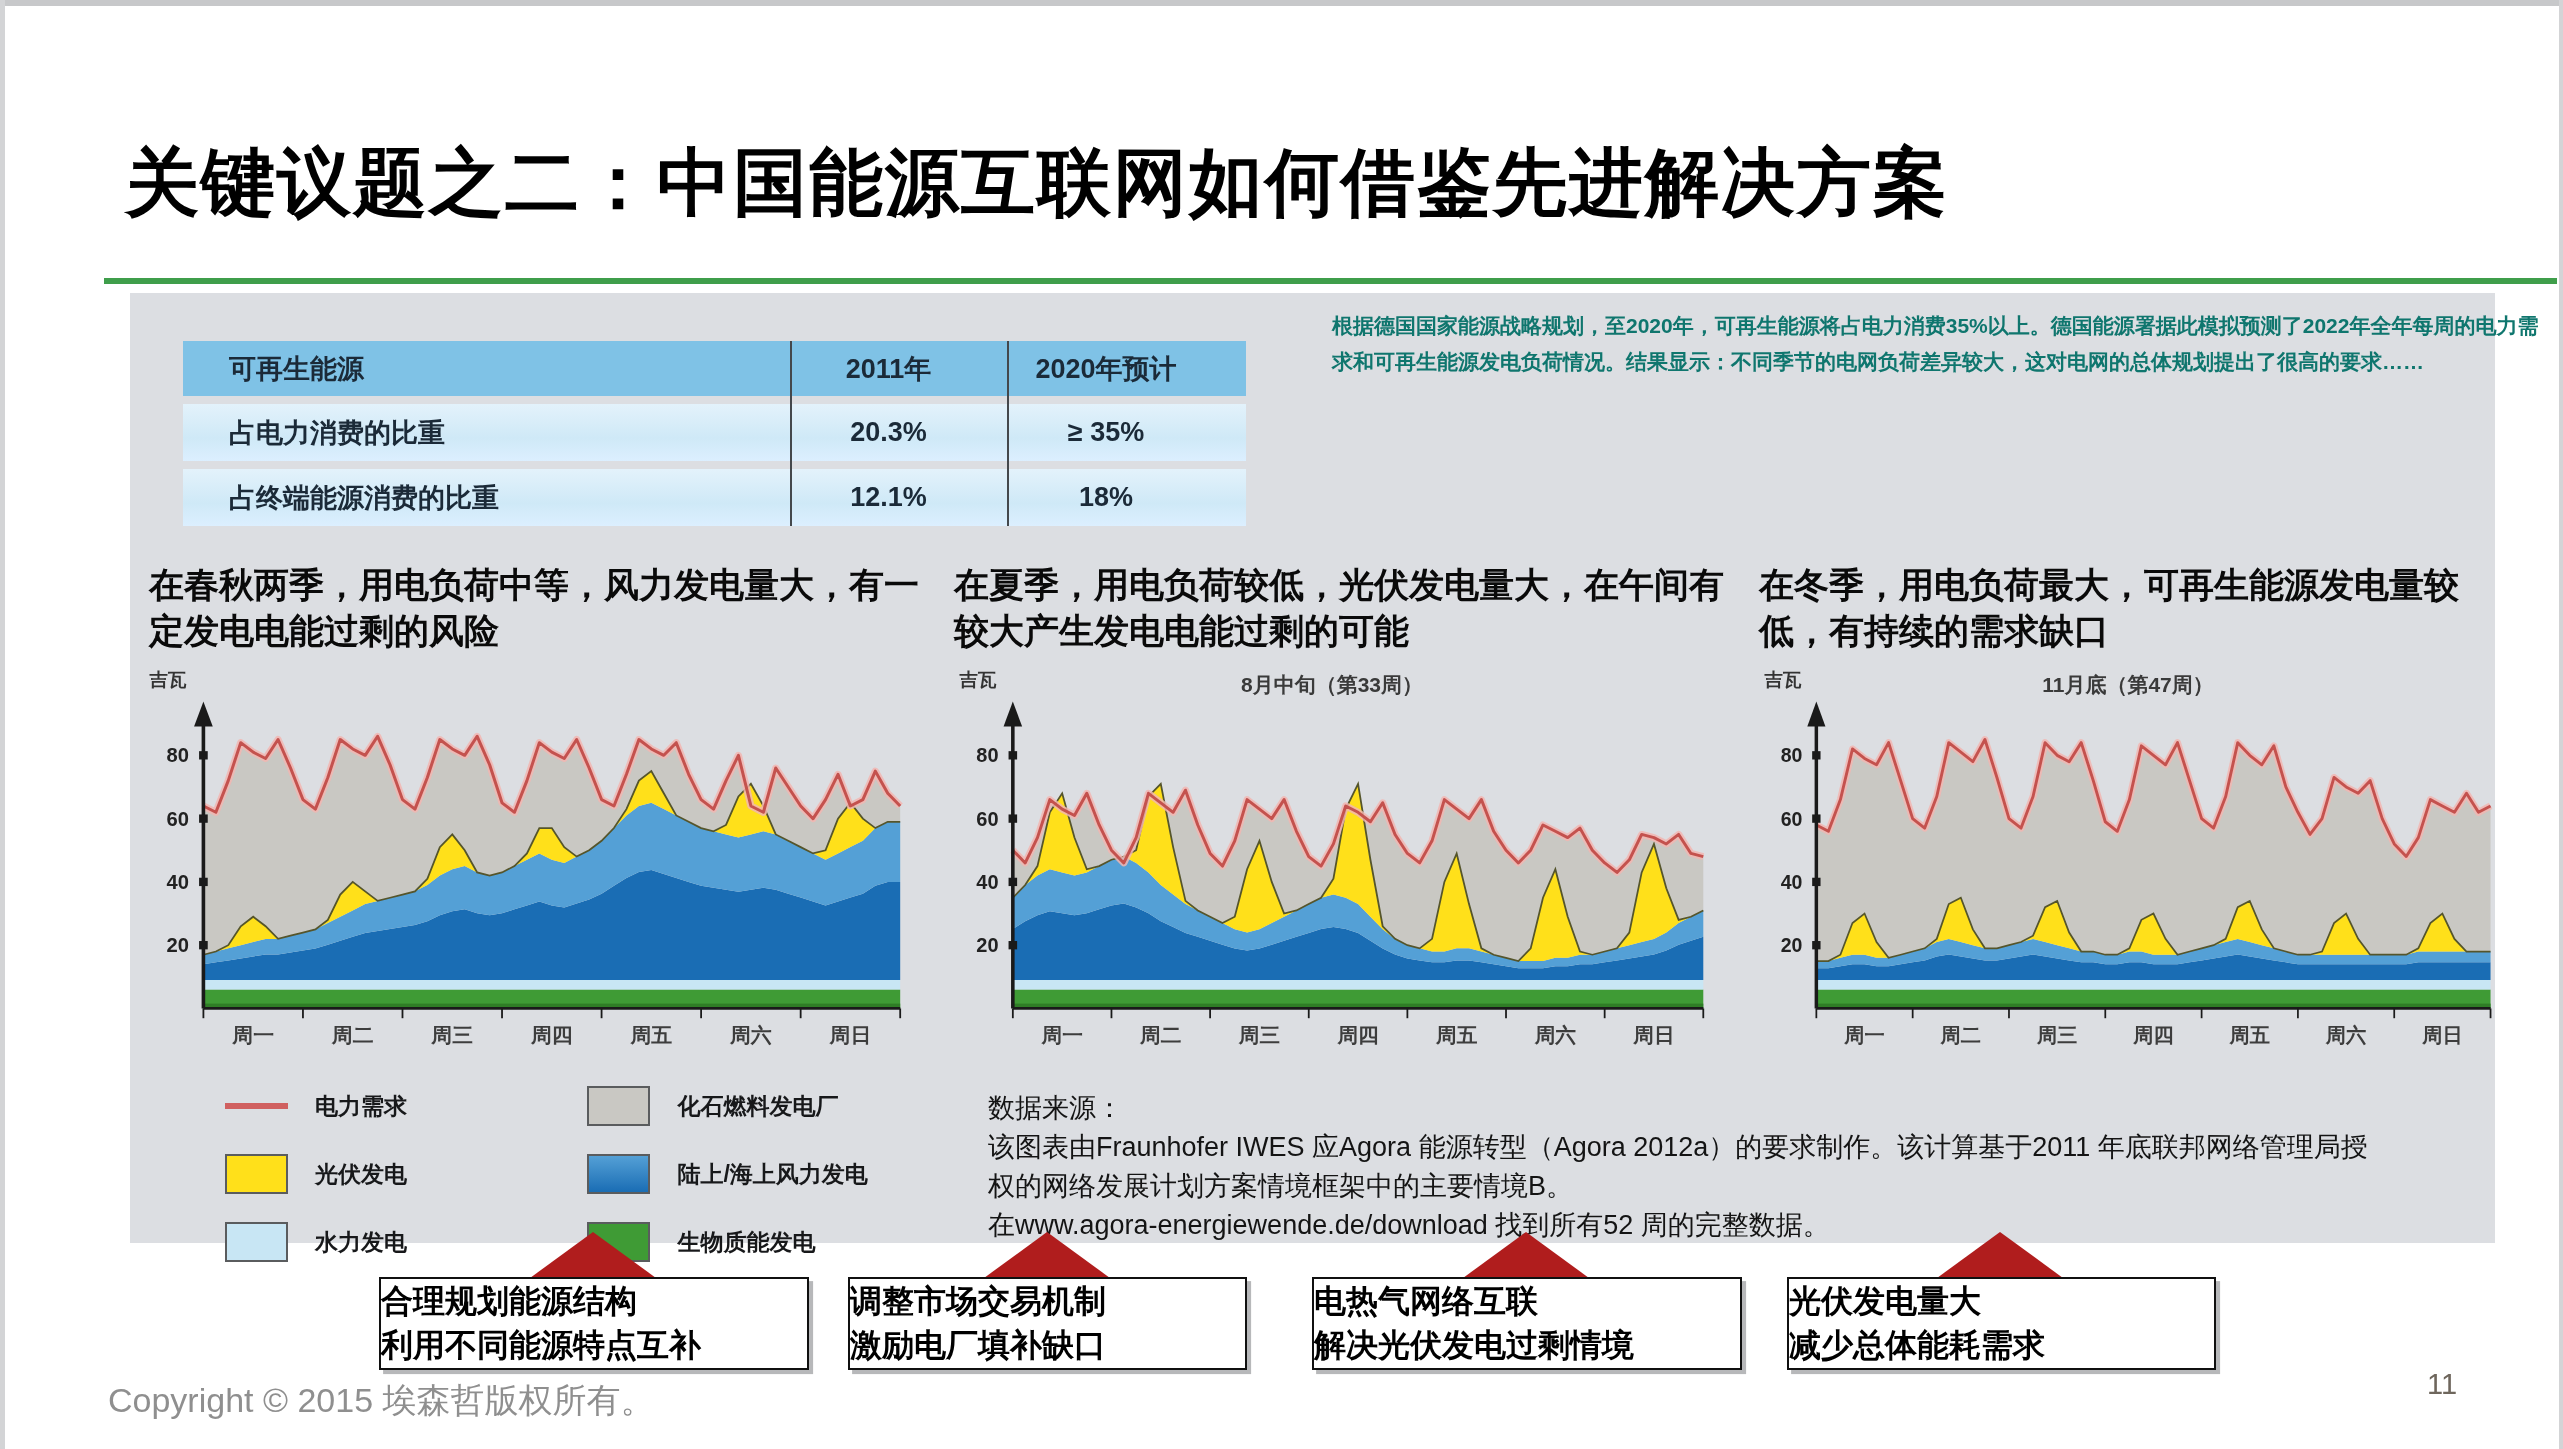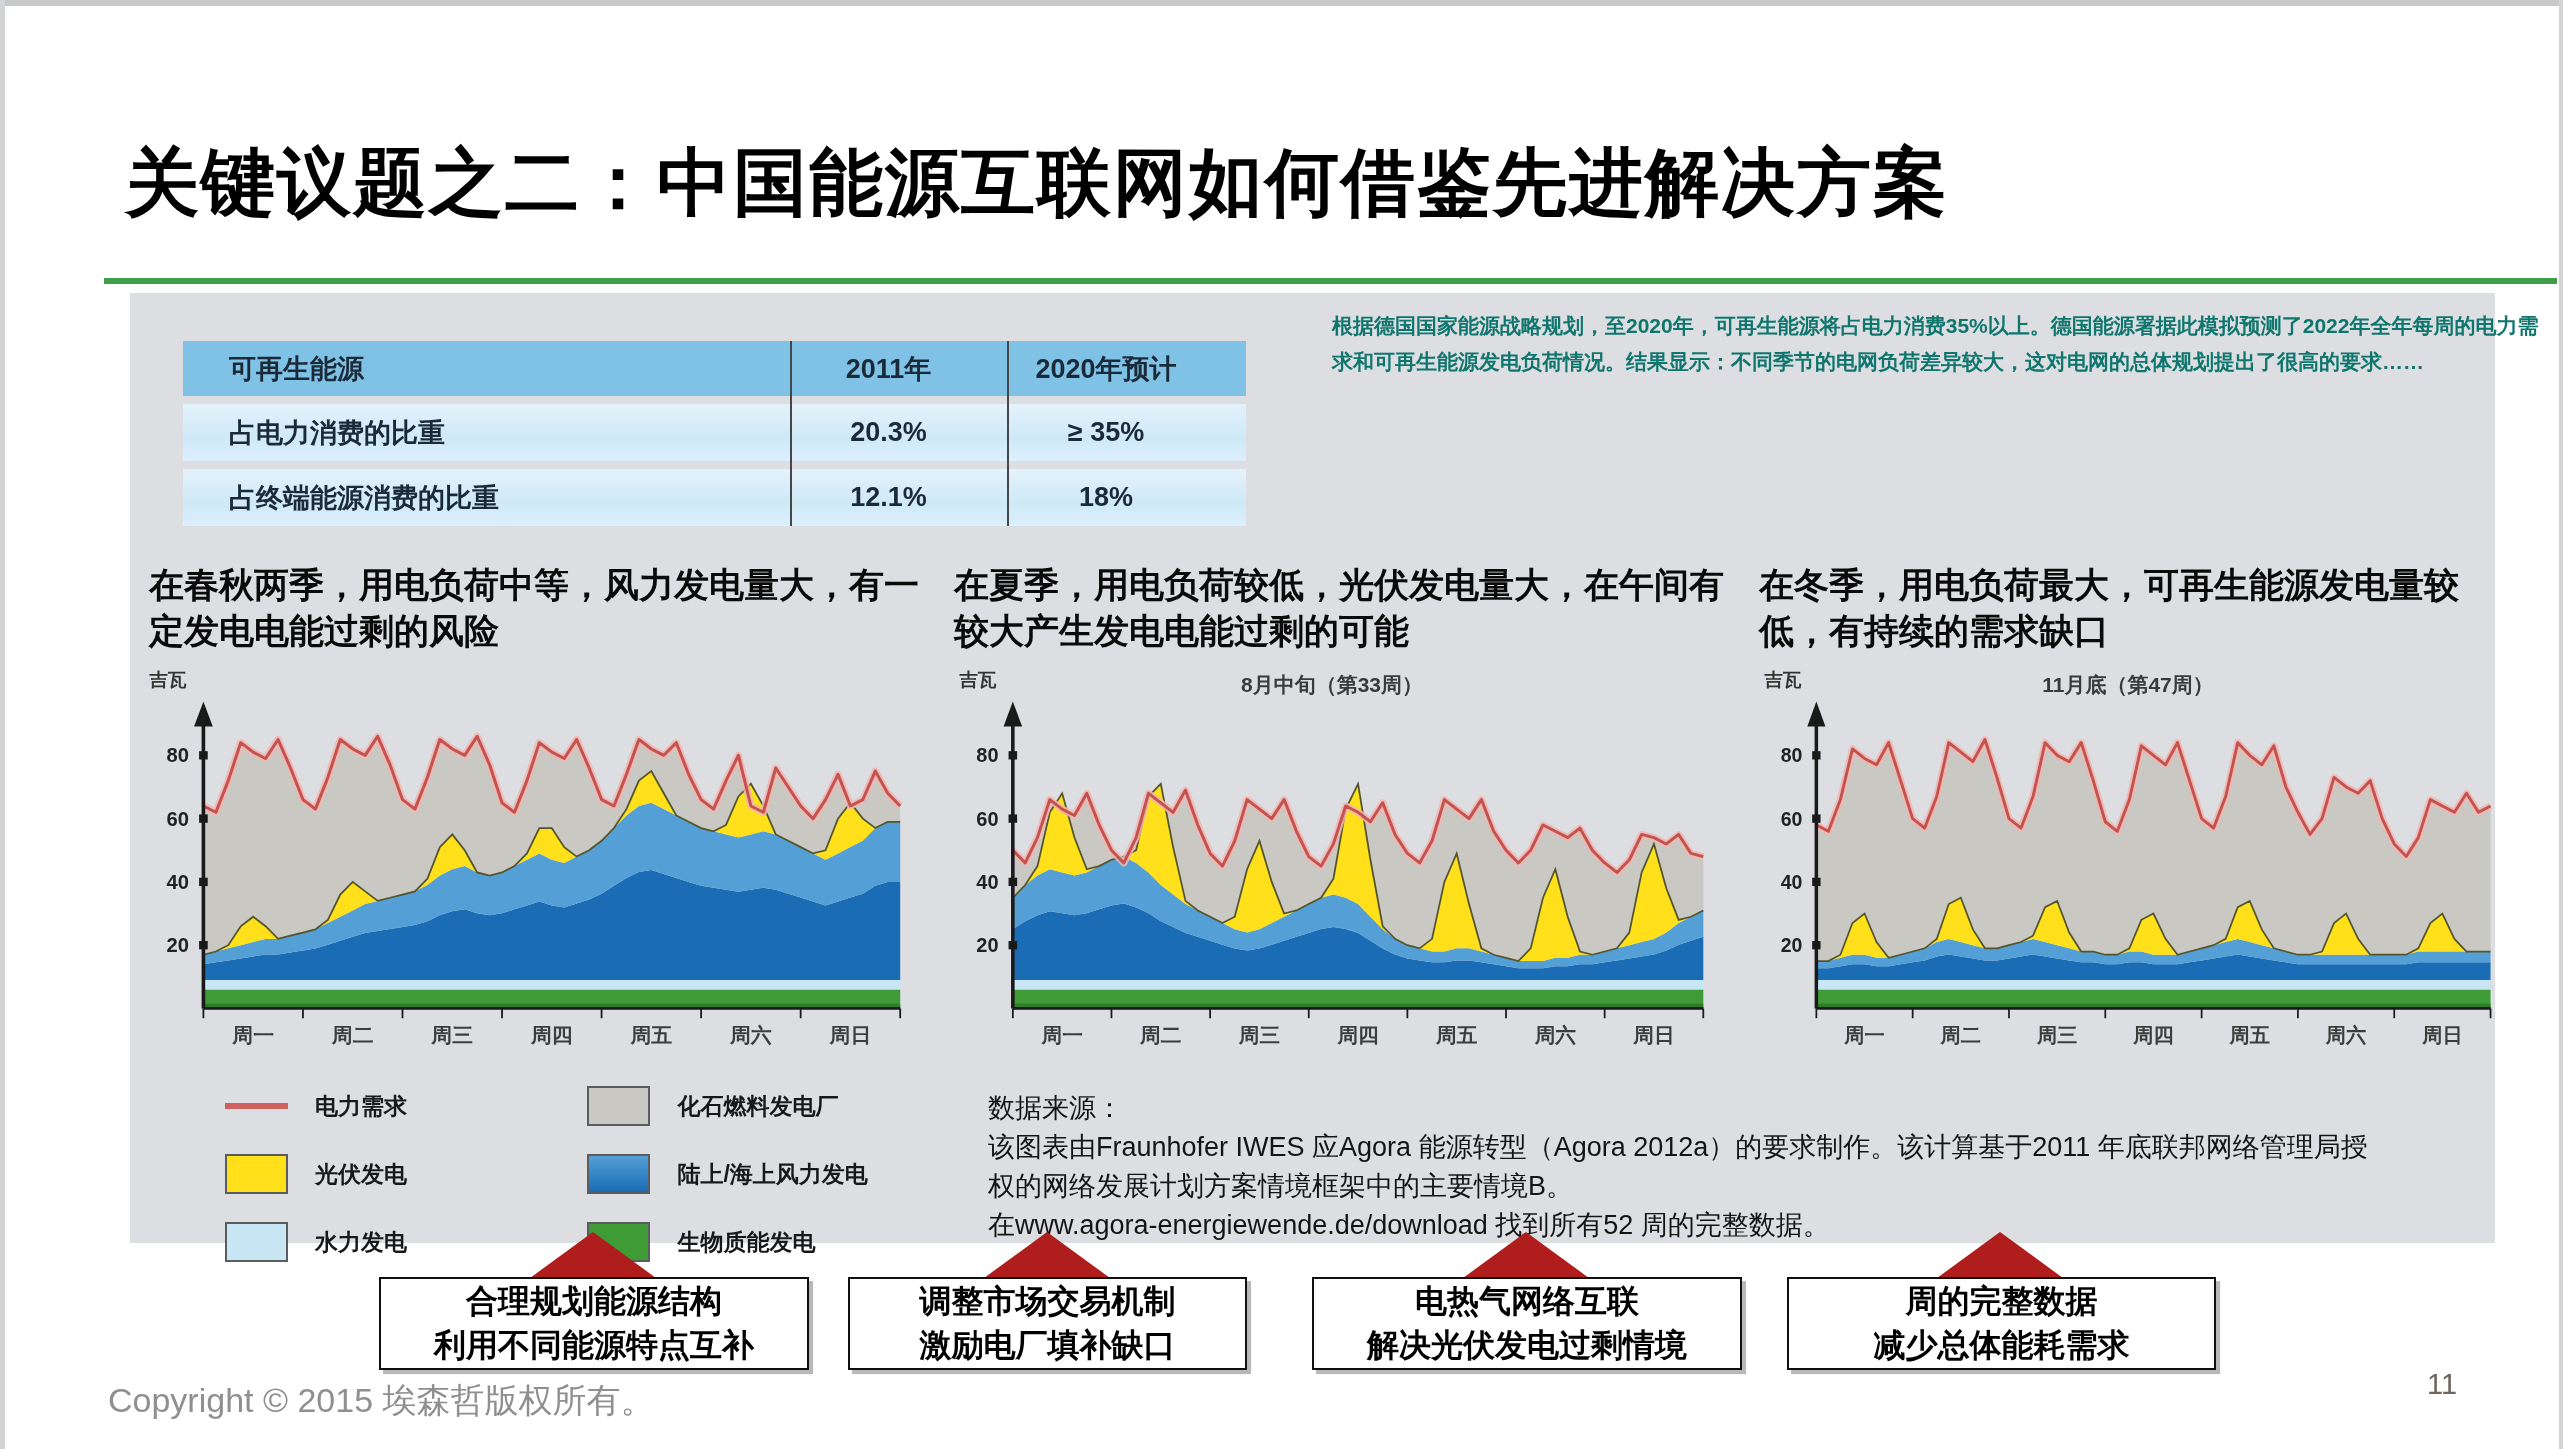--- a/index.html
+++ b/index.html
@@ -59,21 +59,21 @@
   .source{position:absolute;left:988px;top:1089px;width:1460px;
           font-size:27px;color:#141414;line-height:1.44;}
 
   
   .tri{position:absolute;top:1232px;width:0;height:0;
        border-left:63px solid transparent;border-right:63px solid transparent;
        border-bottom:46px solid #b01d1d;}
   .tri.t0{left:530px;} .tri.t1{left:984px;} .tri.t2{left:1463px;} .tri.t3{left:1937px;}
   .sbox{position:absolute;top:1277px;height:93px;background:#fff;border:2.7px solid #101010;
         box-sizing:border-box;box-shadow:4.1px 4.1px 0 #b7b8ba;
-        display:flex;flex-direction:column;justify-content:center;align-items:center;
+        display:flex;flex-direction:column;justify-content:center;align-items:flex-start;
         font-size:32px;font-weight:bold;color:#000;line-height:1.36;}
   .sbox.b0{left:379px;width:430px;}
   .sbox.b1{left:848px;width:399px;}
   .sbox.b2{left:1312px;width:430px;}
   .sbox.b3{left:1787px;width:429px;}
 
   .copyright{position:absolute;left:108px;top:1378px;font-size:34px;color:#8f8f8f;}
   .pagenum{position:absolute;left:2427px;top:1368px;font-size:29px;color:#6e665c;}
 </style>
 </head>
@@ -288,20 +288,20 @@
   </div>
   <div class="sbox b1">
     <span>调整市场交易机制</span>
     <span>激励电厂填补缺口</span>
   </div>
   <div class="sbox b2">
     <span>电热气网络互联</span>
     <span>解决光伏发电过剩情境</span>
   </div>
   <div class="sbox b3">
-    <span>周的完整数据</span>
+    <span>光伏发电量大</span>
     <span>减少总体能耗需求</span>
   </div>
 
   <div class="copyright">Copyright © 2015 埃森哲版权所有。</div>
   <div class="pagenum">11</div>
 </div>
 
 
 </body></html>

